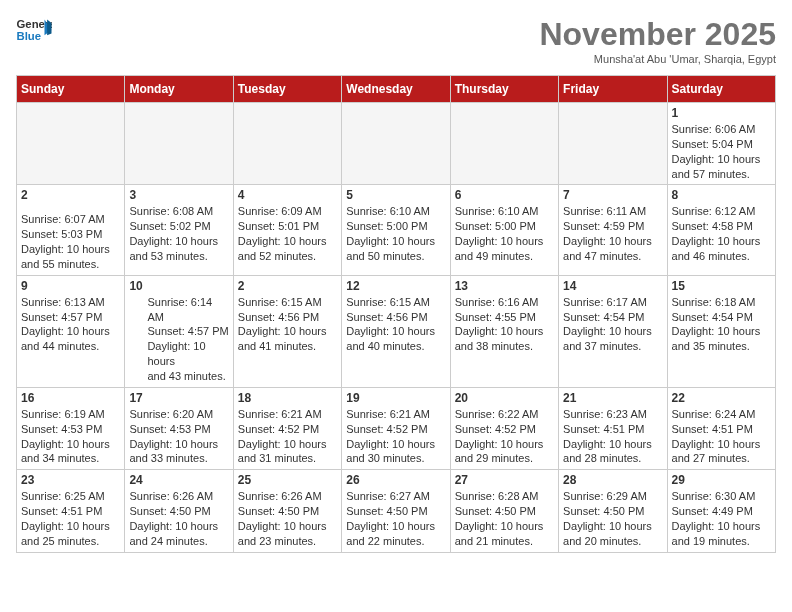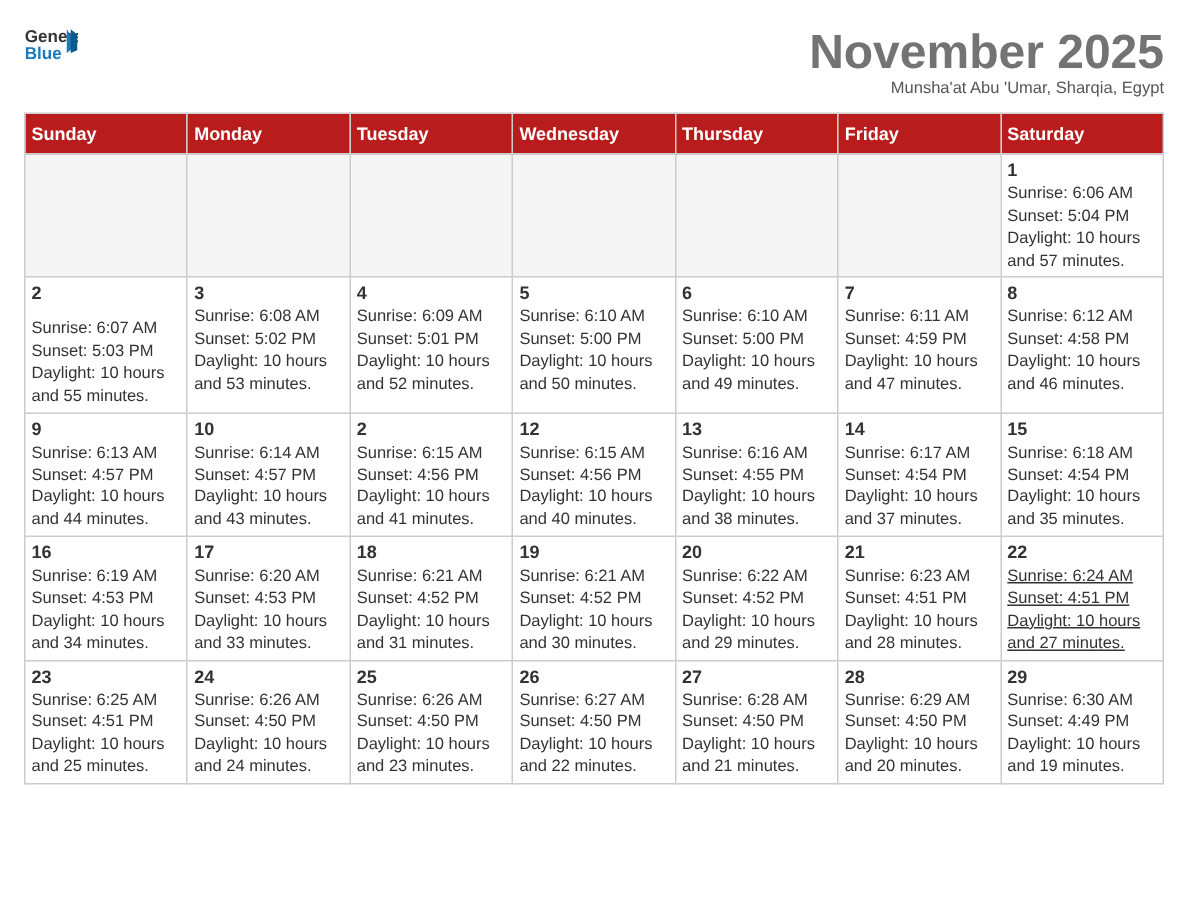--- a/index.html
+++ b/index.html
@@ -176,21 +176,21 @@
       <tr>
         <td>
           <span class="day-number">9</span>
           <div class="day-info" style="white-space: pre-line;">Sunrise: 6:13 AM
 Sunset: 4:57 PM
 Daylight: 10 hours
 and 44 minutes.</div>
         </td>
         <td>
           <span class="day-number">10</span>
-          <div class="day-info" style="white-space: pre-line;">Sunrise: 6:14 AM
+          <div class="day-info" style="white-space: pre-line; margin-left: 18px;">Sunrise: 6:14 AM
 Sunset: 4:57 PM
 Daylight: 10 hours
 and 43 minutes.</div>
         </td>
         <td>
           <span class="day-number">2</span>
           <div class="day-info" style="white-space: pre-line;">Sunrise: 6:15 AM
 Sunset: 4:56 PM
 Daylight: 10 hours
 and 41 minutes.</div>
@@ -262,21 +262,21 @@
         </td>
         <td>
           <span class="day-number">21</span>
           <div class="day-info" style="white-space: pre-line;">Sunrise: 6:23 AM
 Sunset: 4:51 PM
 Daylight: 10 hours
 and 28 minutes.</div>
         </td>
         <td>
           <span class="day-number">22</span>
-          <div class="day-info" style="white-space: pre-line; text-decoration: underline;">Sunrise: 6:24 AM
+          <div class="day-info" style="white-space: pre-line;">Sunrise: 6:24 AM
 Sunset: 4:51 PM
 Daylight: 10 hours
 and 27 minutes.</div>
         </td>
       </tr>
       <tr>
         <td>
           <span class="day-number">23</span>
           <div class="day-info" style="white-space: pre-line;">Sunrise: 6:25 AM
 Sunset: 4:51 PM

